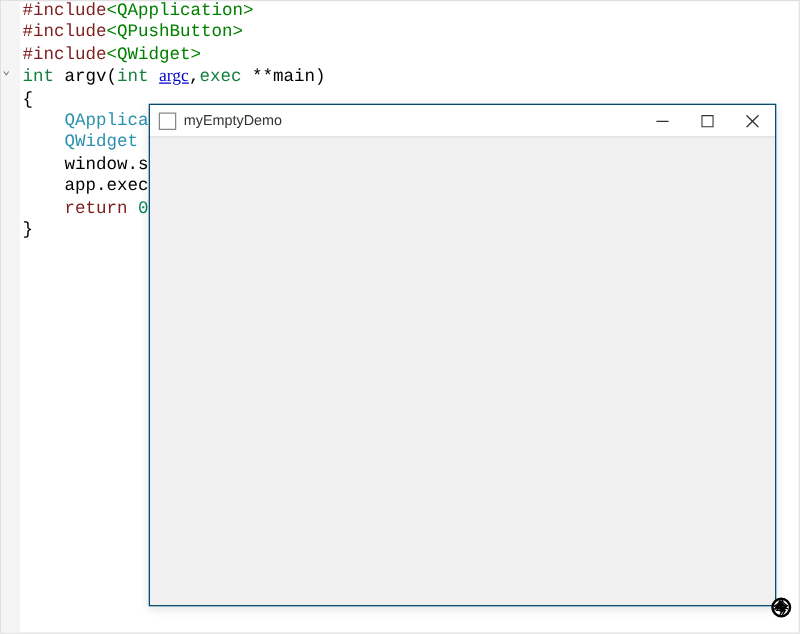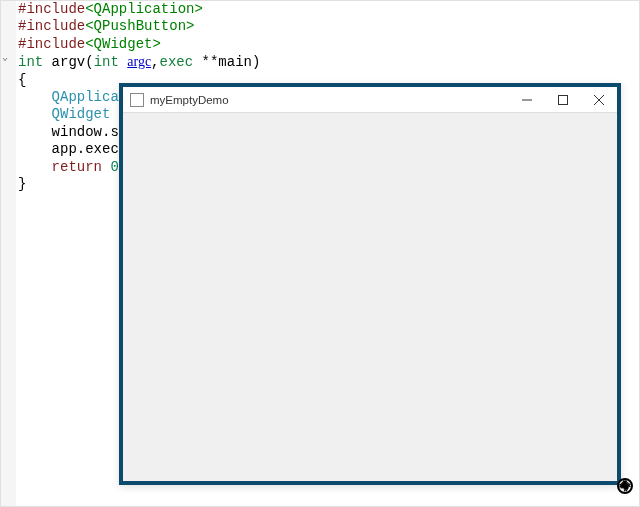--- a/index.html
+++ b/index.html
@@ -48,21 +48,21 @@
       font-family: Liberation Serif, serif;
     }
     .kw-class { color: #2b91af; }
     .app-window {
       position: absolute;
       left: 118px;
       top: 82px;
       width: 502px;
       height: 402px;
       background: #7dd3fc;
-      border: 4px solid #0c4a6e;
+      border: 1px solid #0c4a6e;
       box-shadow: 0 2px 8px rgba(0,0,0,0.12);
     }
     .titlebar {
       height: 26px;
       background: #fff;
       border-bottom: 1px solid #ddd;
       display: flex;
       align-items: center;
       font-family: 'Segoe UI', Tahoma, sans-serif;
       font-size: 11.5px;

